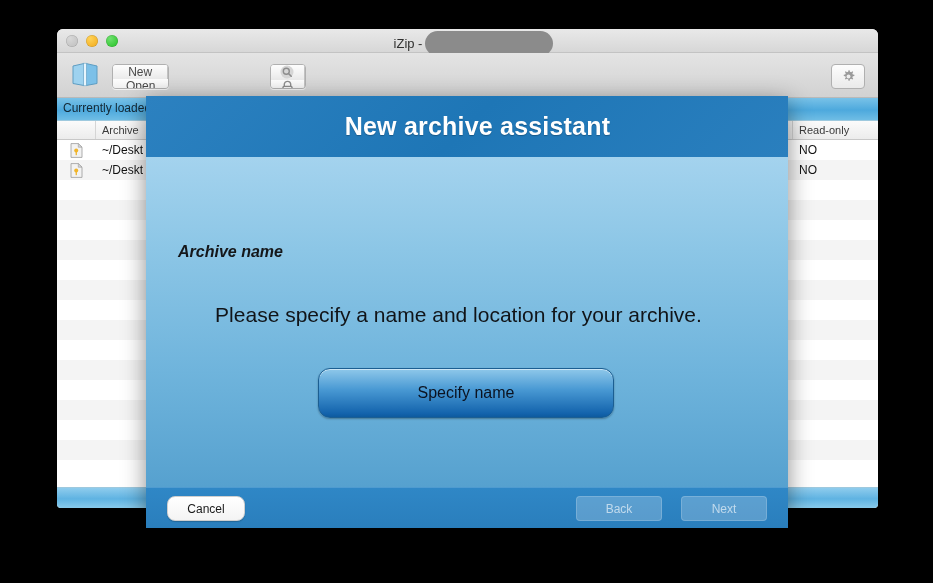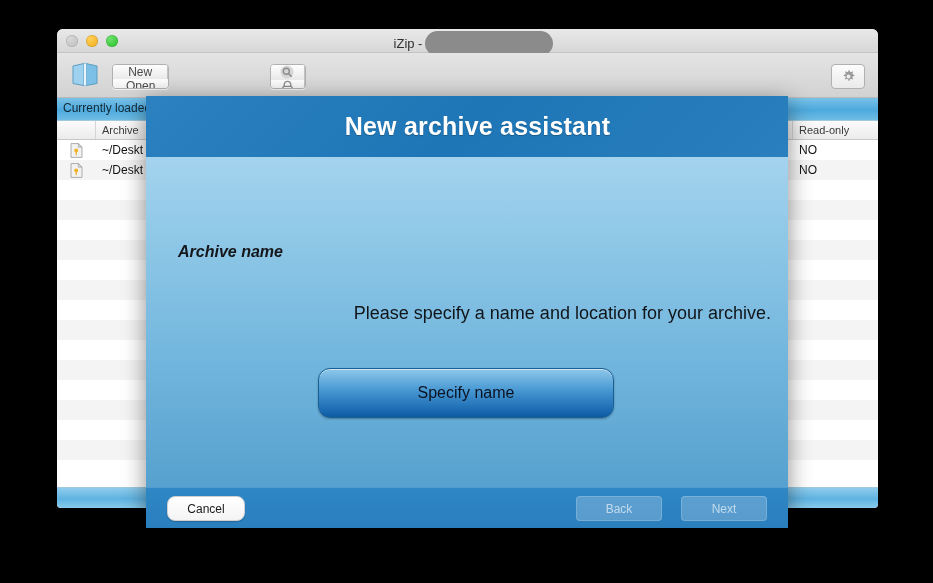--- a/index.html
+++ b/index.html
@@ -232,22 +232,22 @@
     font-size: 16px;
     font-style: italic;
     font-weight: bold;
     color: #15171a;
   }
 
   .instruction {
     position: absolute;
     left: 0; right: 17px;
     top: 146px;
-    text-align: right;
-    font-size: 18px;
+    text-align: center;
+    font-size: 21px;
     color: #111418;
   }
 
   .specify-btn {
     position: absolute;
     left: 172px;
     top: 211px;
     width: 294px;
     height: 48px;
     border-radius: 12px;

